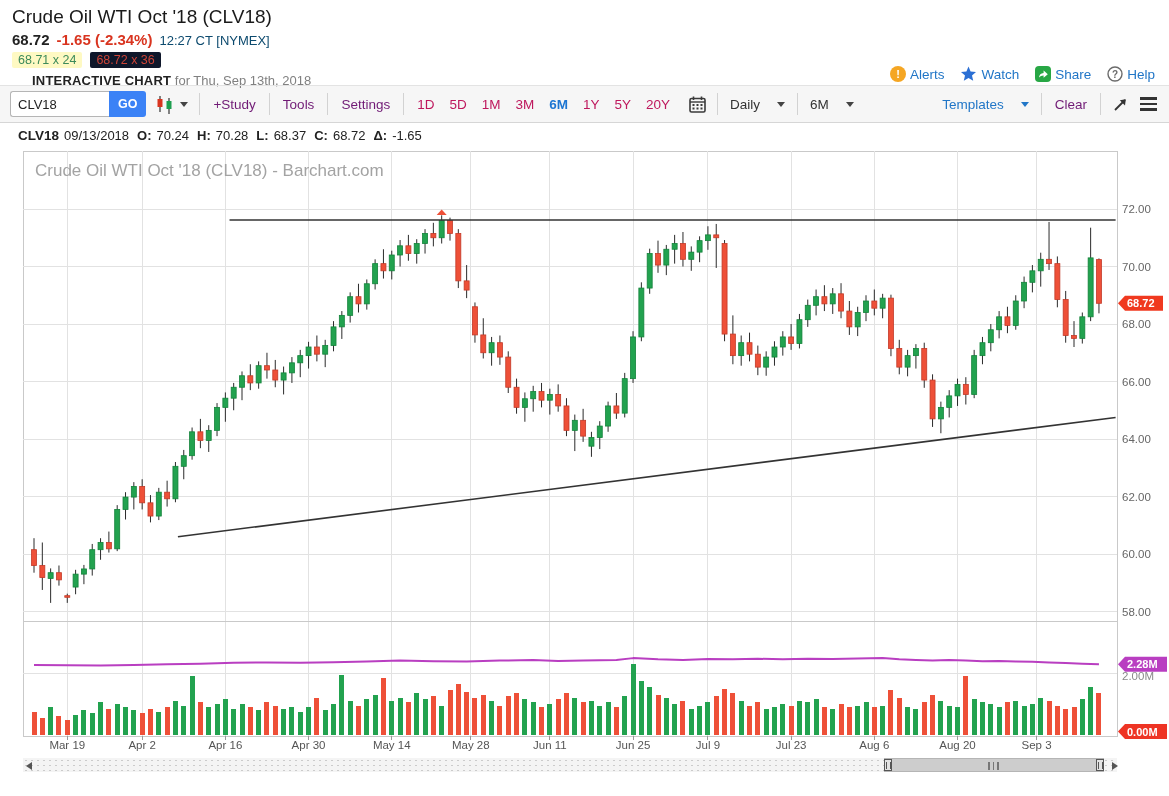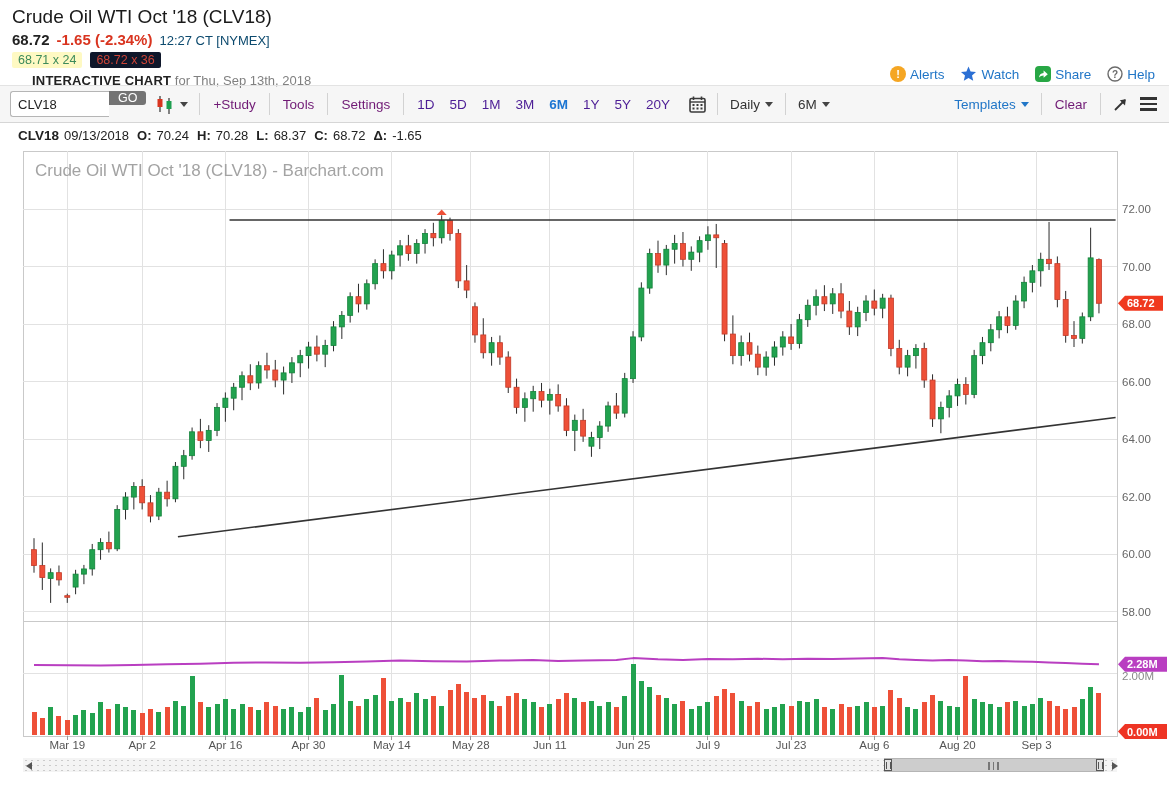--- a/index.html
+++ b/index.html
@@ -16,28 +16,28 @@
   .chip.ask{color:#cc4437;background:#0f172a;}
   .ic-line{margin-top:5px;font-size:13px;color:#808080;}
   .ic-line b{color:#222;letter-spacing:.2px;margin-left:20px;}
   .hdr-links{position:absolute;right:14px;top:66px;display:flex;gap:16px;font-size:13.5px;align-items:center;}
   .hlink{color:#2176c7;display:flex;align-items:center;gap:4px;cursor:pointer;}
   .hdr-rule{border-bottom:1px solid #e3e3e3;}
   
   .toolbar{display:flex;align-items:center;height:36px;background:#f6f6f6;border-bottom:1px solid #d6d6d6;padding:0 10px;gap:7px;font-size:13.5px;}
   .sym-wrap{display:flex;}
   .sym-input{width:84px;height:24px;border:1px solid #b5b5b5;border-right:none;border-radius:3px 0 0 3px;padding:0 7px;font-size:13px;font-family:"Liberation Sans",sans-serif;color:#222;}
-  .go-btn{height:14px;border:none;background:#737373;color:#fff;font-weight:normal;font-size:12.5px;padding:0 9px;border-radius:0 3px 3px 0;cursor:pointer;}
+  .go-btn{height:26px;border:none;background:#3b82f6;color:#fff;font-weight:bold;font-size:12.5px;padding:0 9px;border-radius:0 3px 3px 0;cursor:pointer;}
   .tb-icon{display:flex;align-items:center;gap:3px;cursor:pointer;padding:0 2px;}
   .caret{display:inline-block;width:0;height:0;border-left:4px solid transparent;border-right:4px solid transparent;border-top:5px solid #444;margin-left:2px;}
   .vsep{width:1px;height:22px;background:#d2d2d2;margin:0 2px;}
   .tb-link{color:#701a75;cursor:pointer;padding:0 4px;}
-  .rng{color:#4c1d95;padding:0 4px;cursor:pointer;}
+  .rng{color:#be185d;padding:0 4px;cursor:pointer;}
   .rng.active{color:#1d76d2;font-weight:bold;}
-  .dd{display:flex;align-items:center;color:#333;cursor:pointer;padding:0 3px;gap:3px;justify-content:center;}
+  .dd{display:flex;align-items:center;color:#333;cursor:pointer;padding:0 3px;gap:15px;justify-content:center;}
   .spacer{flex:1;}
   .burger{display:flex;flex-direction:column;gap:3px;cursor:pointer;padding:2px;}
   .burger i{display:block;width:17px;height:2.5px;background:#333;}
   
   .readout{height:25px;display:flex;align-items:center;padding-left:18px;font-size:13px;color:#222;gap:5px;border-bottom:1px solid #fff;}
   .readout .sym{font-weight:bold;font-size:13.5px;}
   .readout b{margin-left:3px;}
   
   .chart-wrap{position:relative;height:627px;}
   .chart-wrap svg{position:absolute;left:0;top:0;display:block;}

